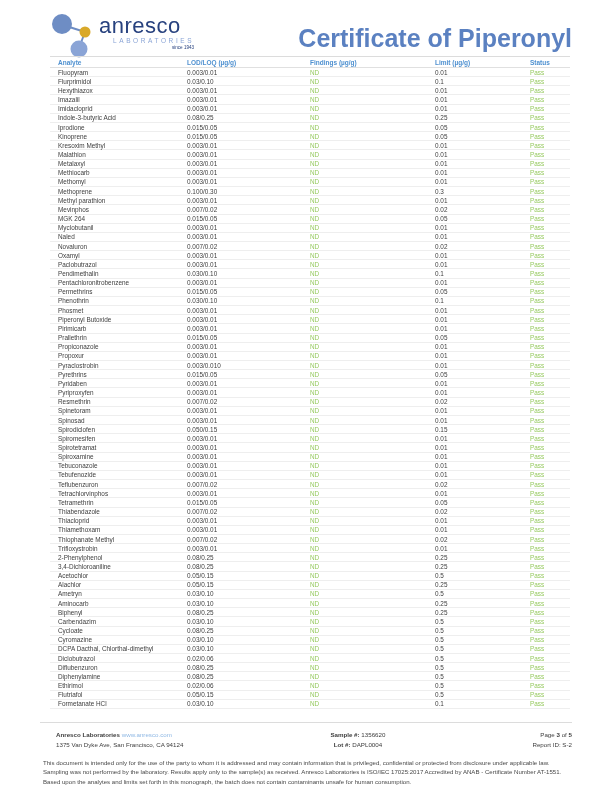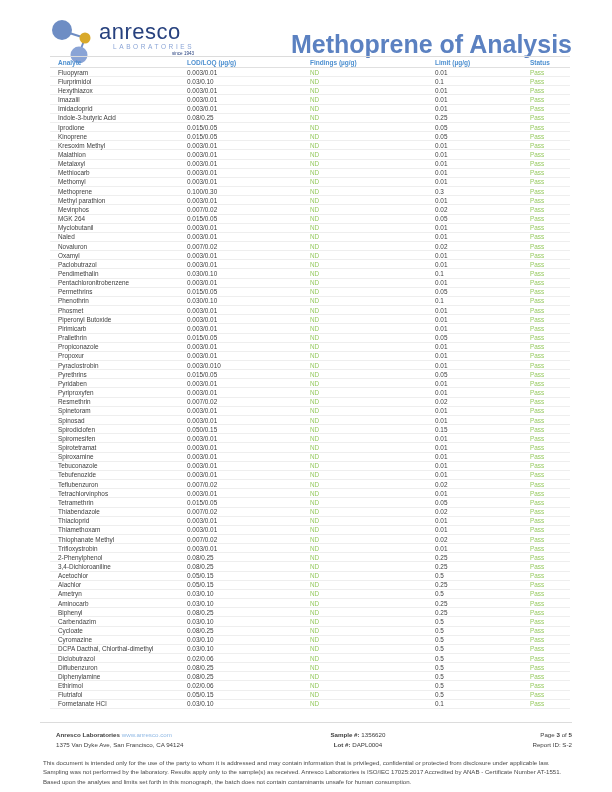--- a/index.html
+++ b/index.html
@@ -1,20 +1,20 @@
 <!DOCTYPE html>
 <html style="--title_blue: #5b81c1; --header_blue: #4e90d0; --green: #96c95f; --link_blue: #8fb8e4; --logo_navy: #27417e; --logo_blue: #6e8dc4; --logo_lightblue: #8aa4d6; --logo_gold: #d9a92a;"><head>
 <meta charset="utf-8">
 <style>
   html,body{margin:0;padding:0;background:#ffffff;}
   .page{position:relative;width:612px;height:792px;background:#fff;overflow:hidden;
         font-family:"Liberation Sans",sans-serif;color:#3d3d3d;}
 
   
-  .header{position:absolute;top:18px;left:50px;right:40px;height:50px;
+  .header{position:absolute;top:12px;left:50px;right:40px;height:50px;
           display:flex;justify-content:space-between;align-items:flex-start;}
   .logo{display:flex;align-items:flex-start;}
   .logo-text{display:flex;flex-direction:column;margin-left:3px;margin-top:4px;}
   .logo-name{font-size:22px;line-height:20px;color:var(--logo_navy);letter-spacing:.5px;}
   .logo-sub{font-size:6.5px;letter-spacing:2.6px;color:var(--logo_lightblue);margin-top:1px;margin-left:14px;}
   .logo-tag{font-size:4.6px;color:var(--logo_navy);align-self:flex-end;margin-top:1px;}
   .doc-title{font-size:25px;font-weight:bold;color:var(--title_blue);margin-top:12px;}
 
   .rule{position:absolute;left:50px;right:42px;border-top:1px solid #dcdcdc;}
   .rule-top{top:56px;}
@@ -55,21 +55,21 @@
           <circle cx="35" cy="20" r="5.5" fill="#d9a92a"></circle>
           <circle cx="29" cy="37" r="8.5" fill="#8aa4d6"></circle>
         </svg>
       </span>
       <span class="logo-text">
         <span class="logo-name">anresco</span>
         <span class="logo-sub">LABORATORIES</span>
         <span class="logo-tag">since 1943</span>
       </span>
     </div>
-    <div class="doc-title">Methoprene of Analysis</div>
+    <div class="doc-title">Certificate of Piperonyl</div>
   </div>
 
   <div class="rule rule-top"></div>
 
   <div class="table">
     <div class="thead">
       <div>Analyte</div>
       <div>LOD/LOQ (µg/g)</div>
       <div>Findings (µg/g)</div>
       <div>Limit (µg/g)</div>

